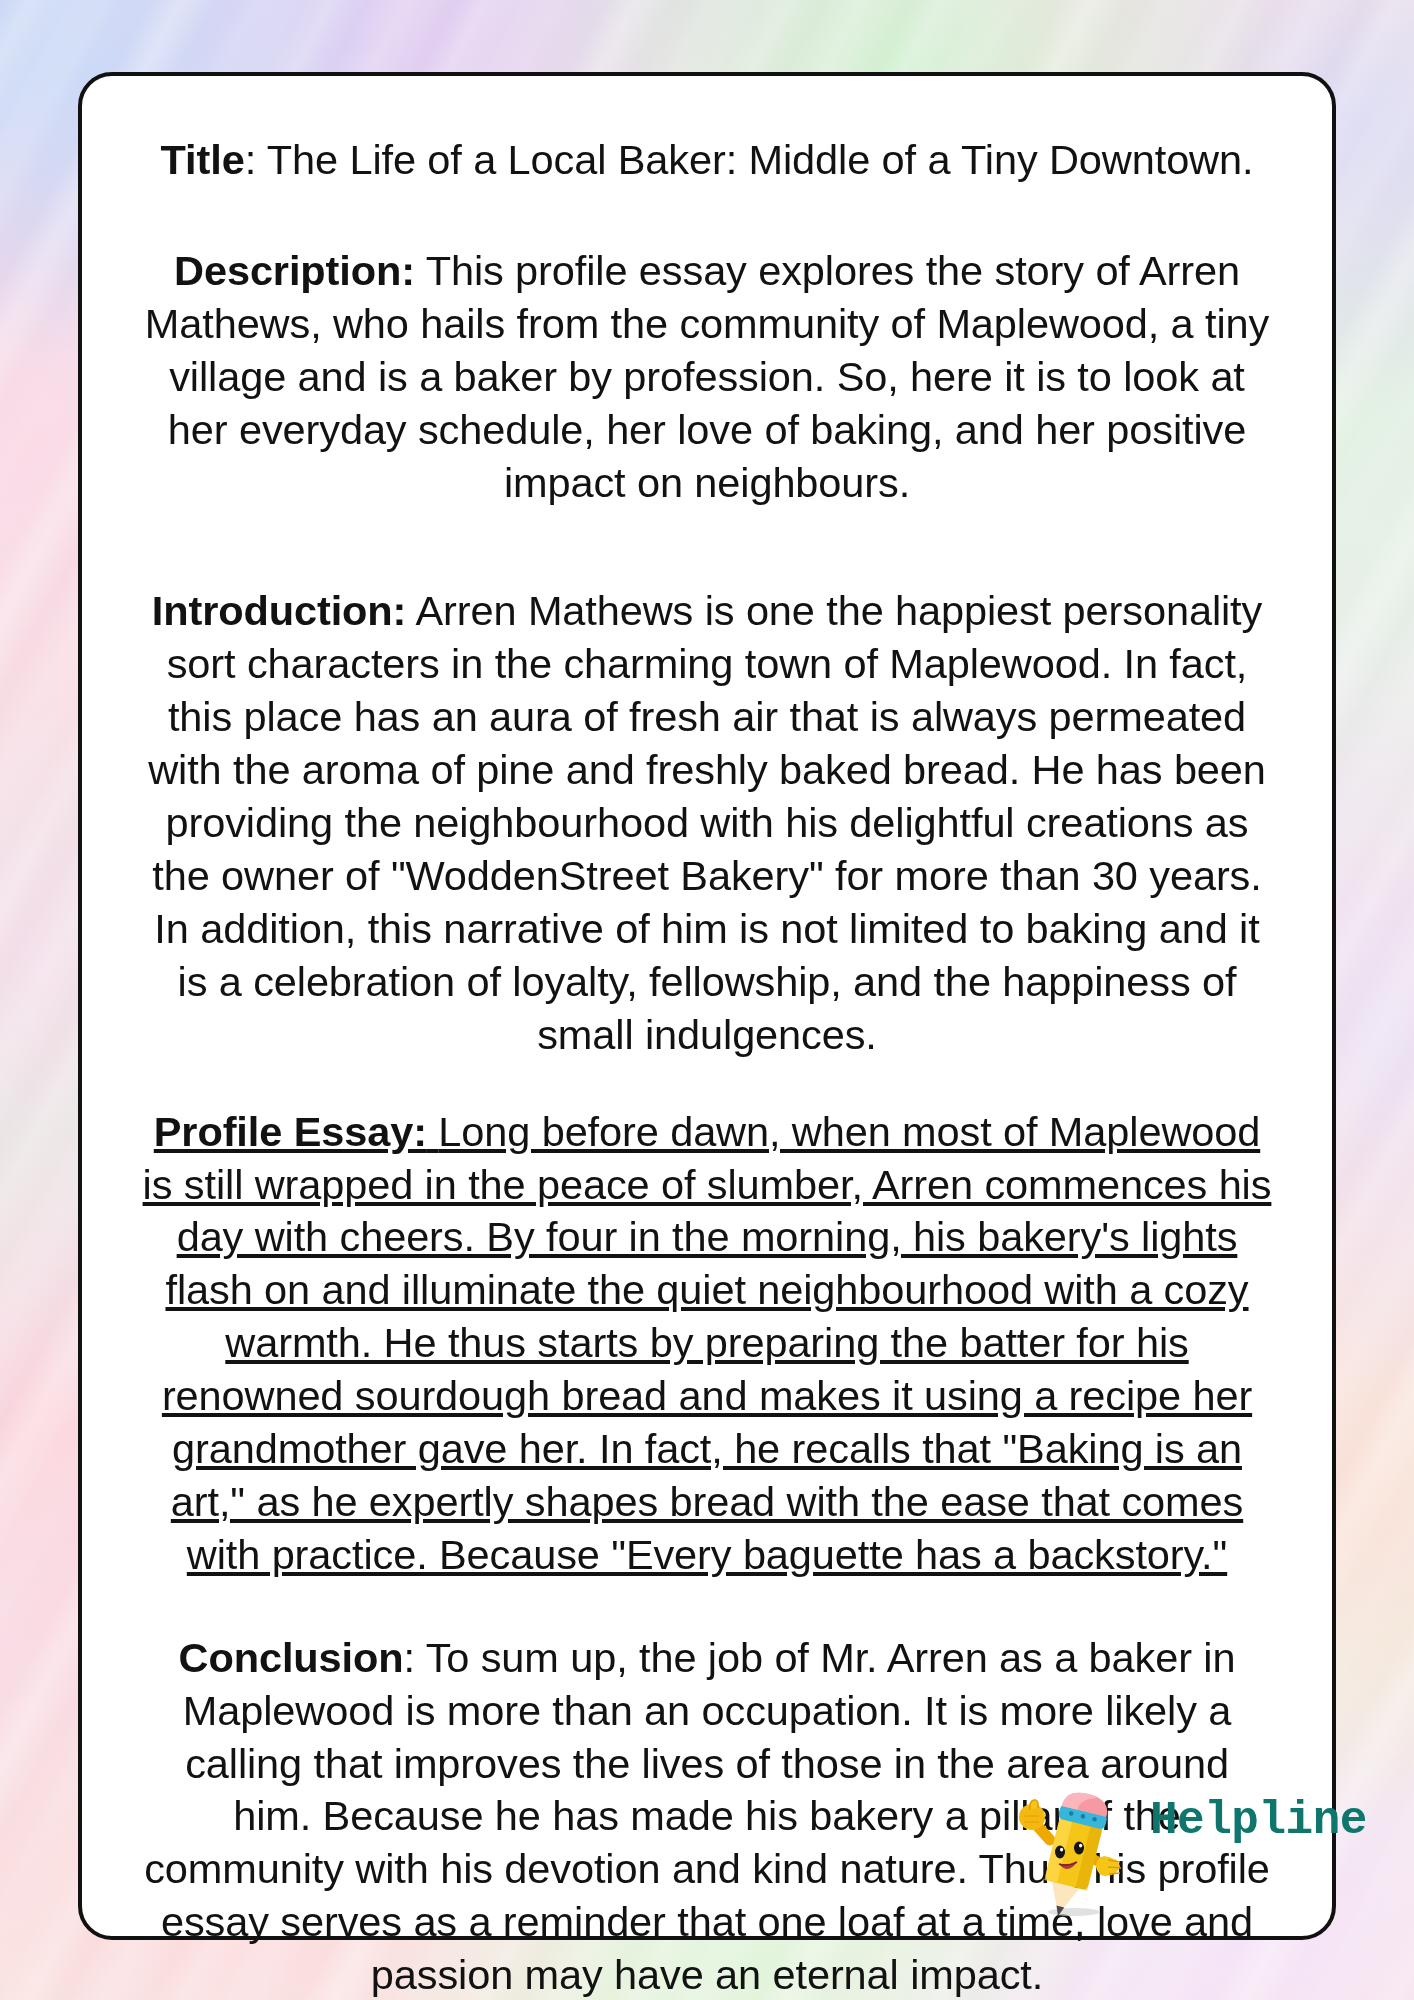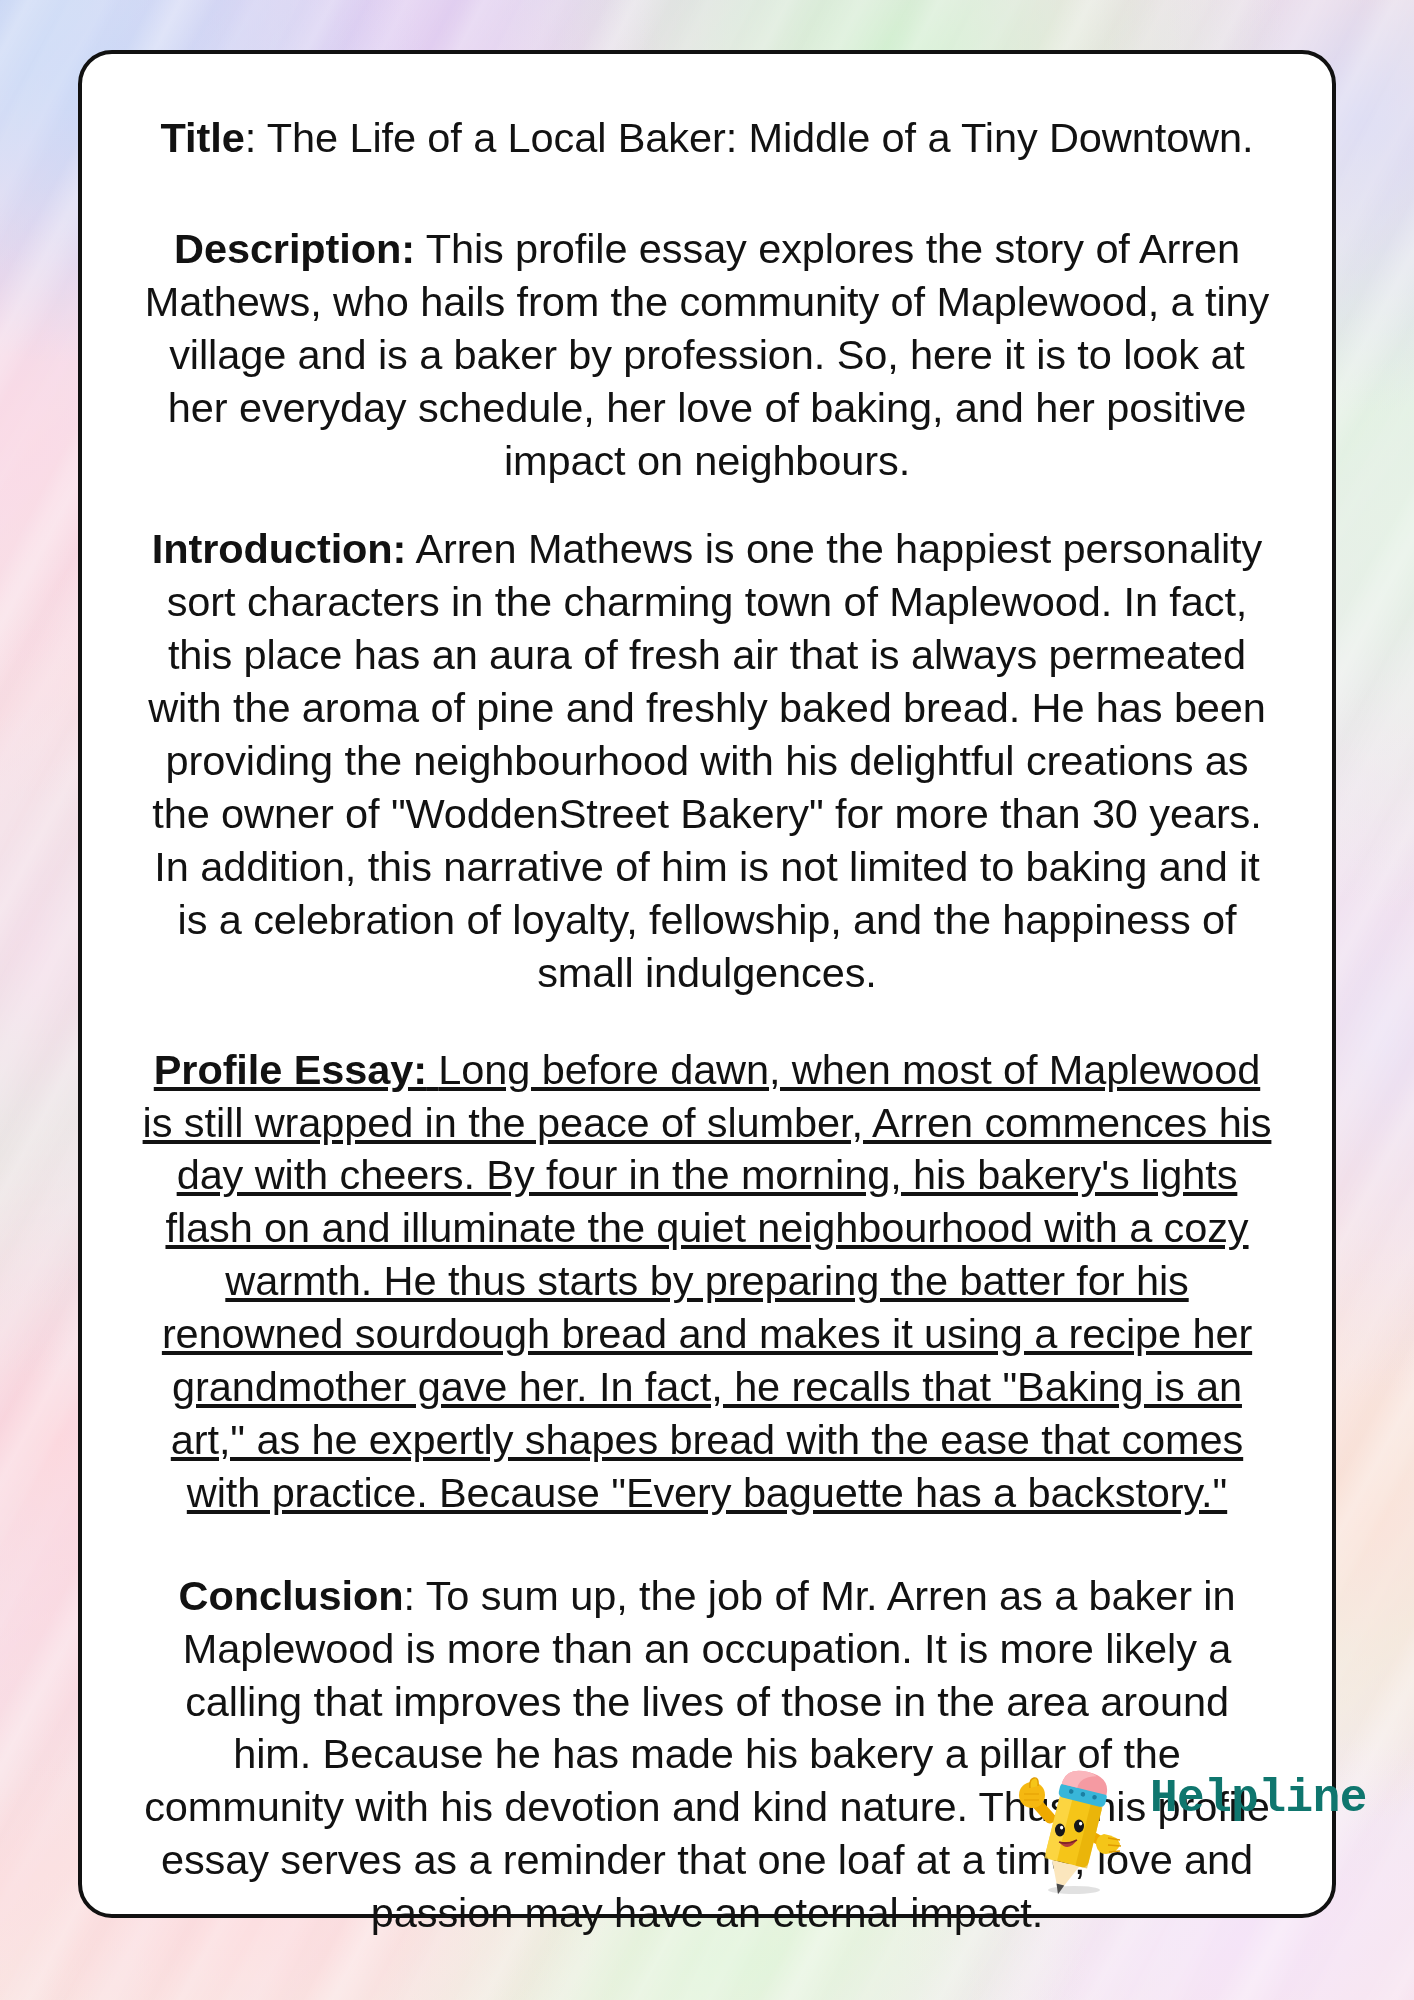--- a/index.html
+++ b/index.html
@@ -57,21 +57,21 @@
         rgba(250,220,228,0.20) 150px,
         rgba(255,255,255,0.00) 204px);
     mix-blend-mode: screen;
     opacity: .85;
   }
 
   
   #card {
     position: absolute;
     left: 78px;
-    top: 50px;
+    top: 72px;
     width: 957px;
     height: 1442px;
     background: #ffffff;
     border: 4px solid #111111;
     border-radius: 34px;
     padding: 44px 46px 20px 46px;
   }
 
   .doc {
     text-align: center;
@@ -141,21 +141,21 @@
 </div>
 
 <div id="card" style="width: 1258px; height: 1868px; padding: 58px 60px 24px;">
 
   <div class="doc" style="font-size: 41.5px; line-height: 1.275;">
 
     <p class="para title-para" style="margin-bottom: 58px;">
       <span class="lead">Title</span><span>: </span><span>The Life of a Local Baker: Middle of a Tiny Downtown.</span>
     </p>
 
-    <p class="para desc-para" style="margin-bottom: 36px;">
+    <p class="para desc-para" style="margin-bottom: 76px;">
       <span class="lead">Description:</span><span> </span><span>This profile essay explores the story of Arren Mathews, who hails from the community of Maplewood, a tiny village and is a baker by profession. So, here it is to look at her everyday schedule, her love of baking, and her positive impact on neighbours.</span>
     </p>
 
     <p class="para intro-para" style="margin-bottom: 44px;">
       <span class="lead">Introduction:</span><span> </span><span>Arren Mathews is one the happiest personality sort characters in the charming town of Maplewood. In fact, this place has an aura of fresh air that is always permeated with the aroma of pine and freshly baked bread. He has been providing the neighbourhood with his delightful creations as the owner of "WoddenStreet Bakery" for more than 30 years. In addition, this narrative of him is not limited to baking and it is a celebration of loyalty, fellowship, and the happiness of small indulgences.</span>
     </p>
 
     <p class="para essay-para" style="margin-bottom: 50px; text-decoration: underline;">
       <span class="lead">Profile Essay:</span><span> </span><span>Long before dawn, when most of Maplewood is still wrapped in the peace of slumber, Arren commences his day with cheers. By four in the morning, his bakery's lights flash on and illuminate the quiet neighbourhood with a cozy warmth. He thus starts by preparing the batter for his renowned sourdough bread and makes it using a recipe her grandmother gave her. In fact, he recalls that "Baking is an art," as he expertly shapes bread with the ease that comes with practice. Because "Every baguette has a backstory."</span>
     </p>

